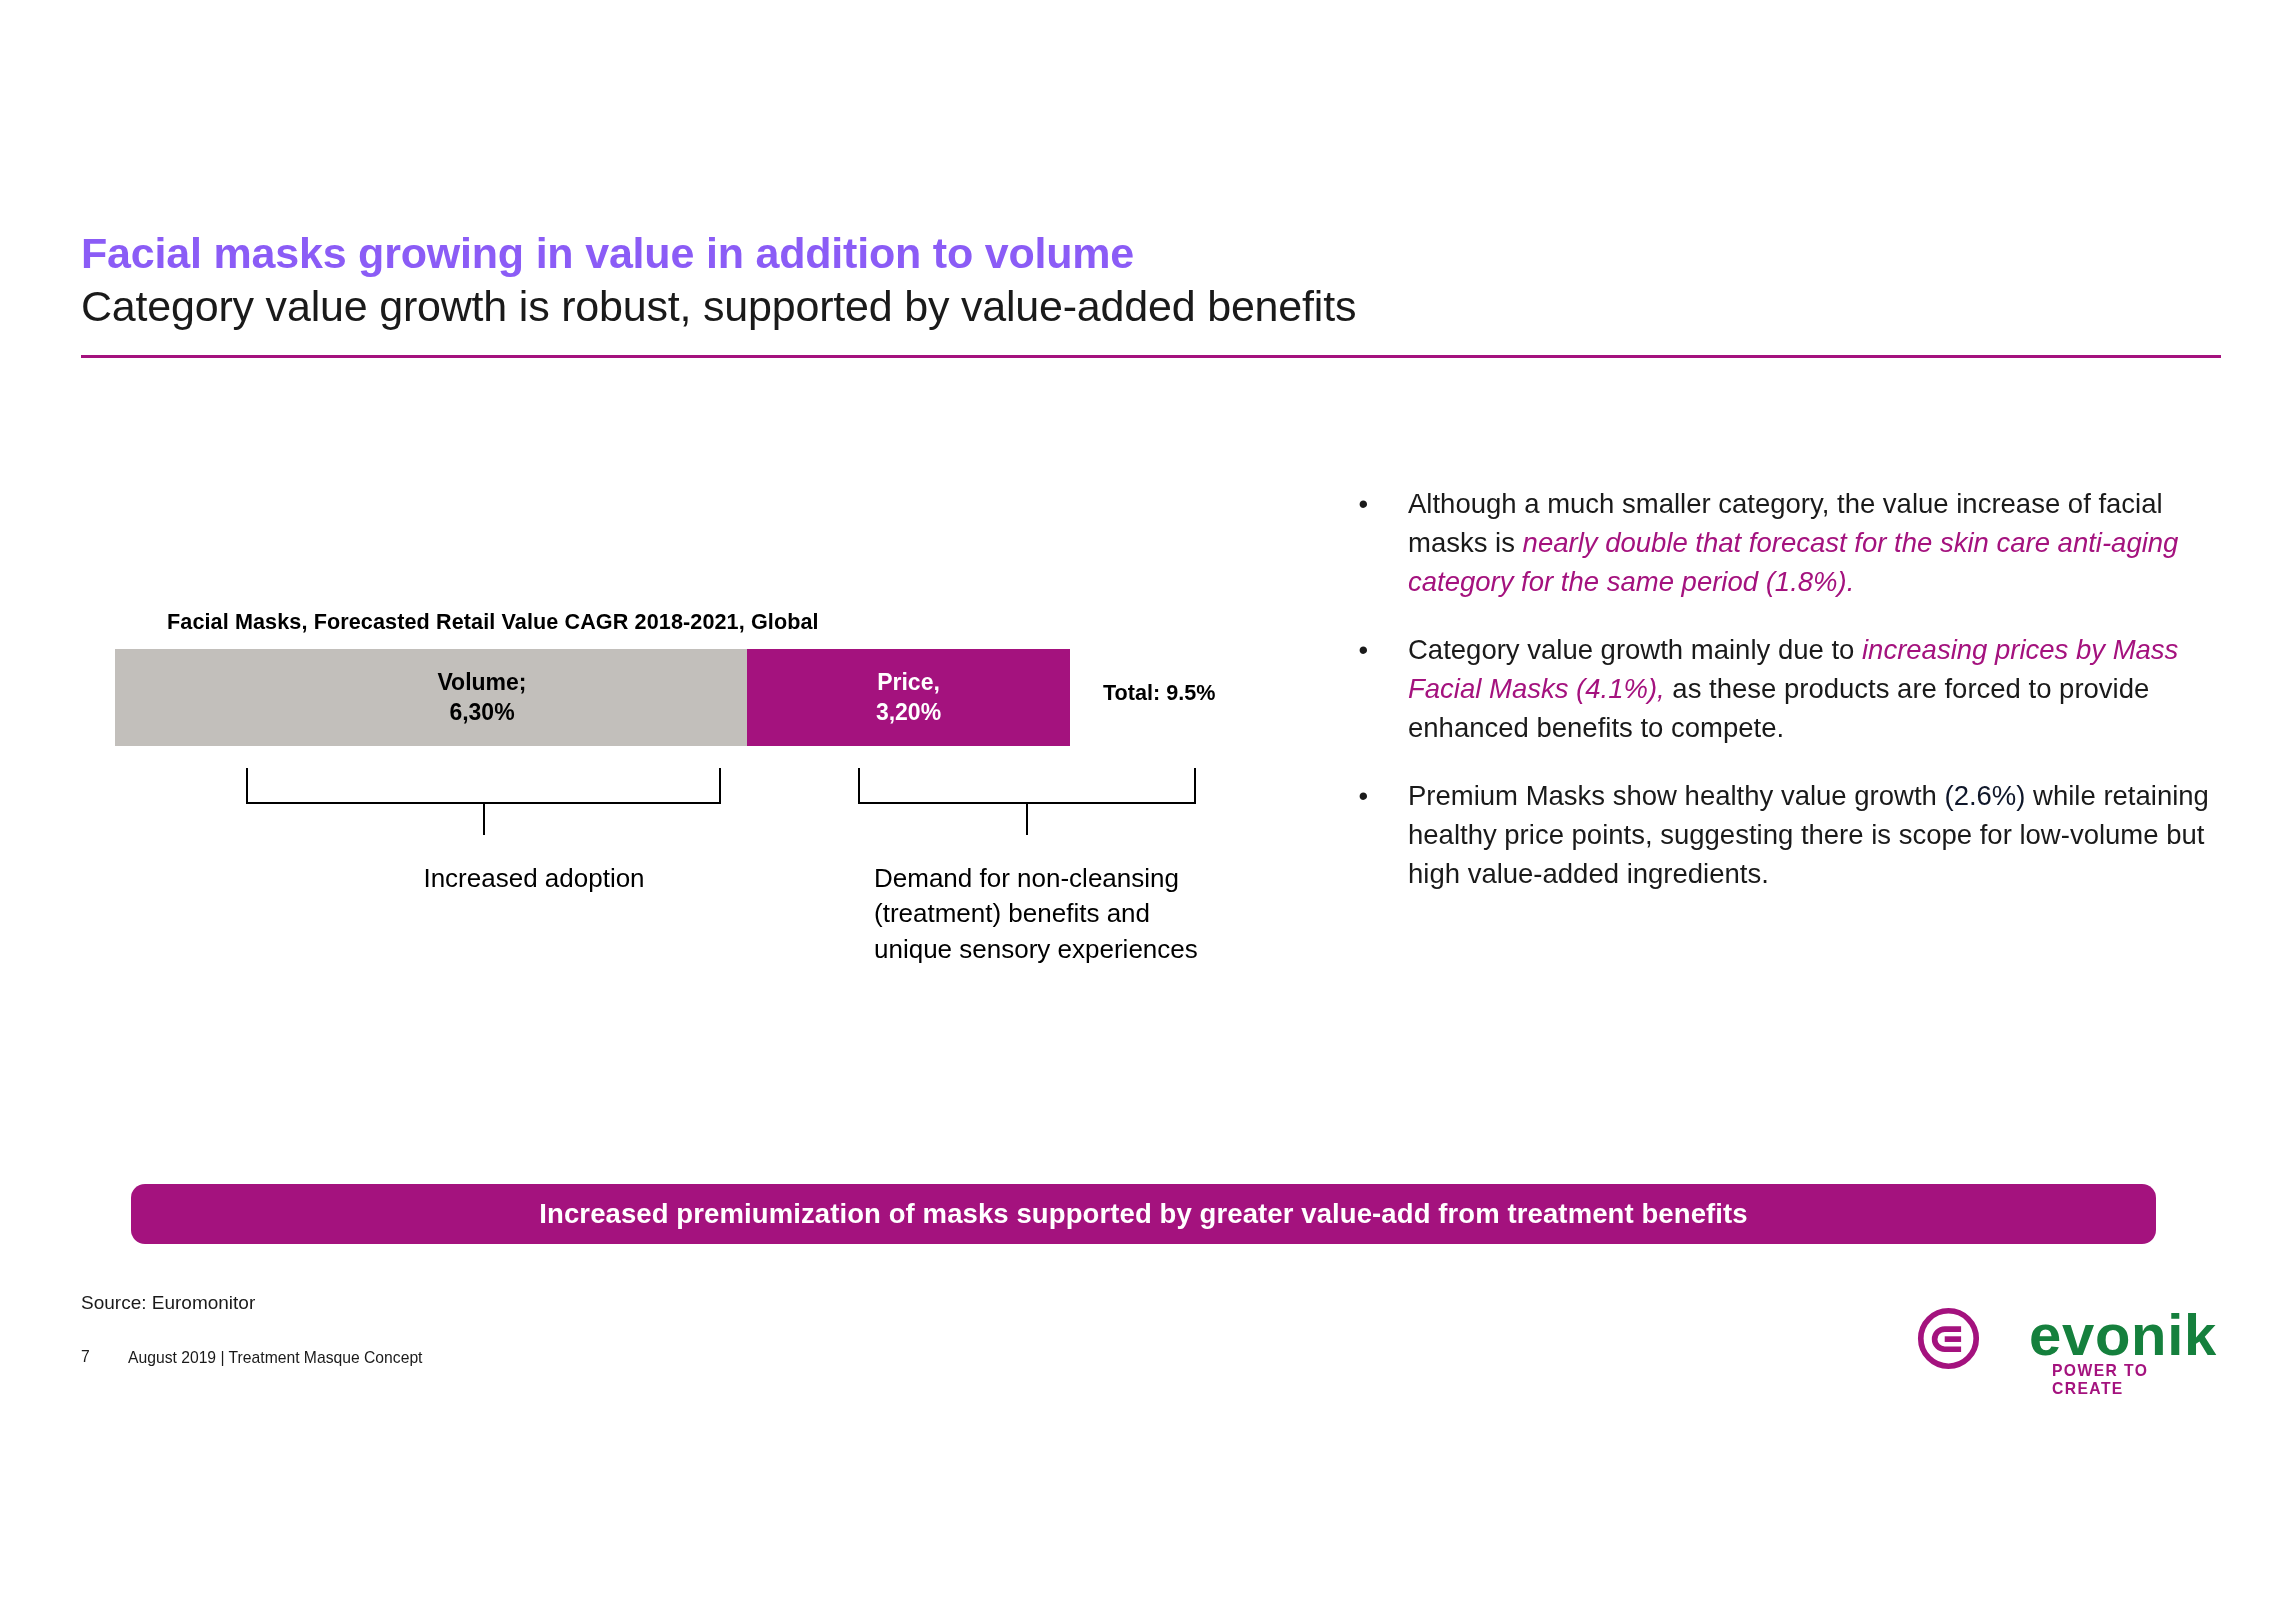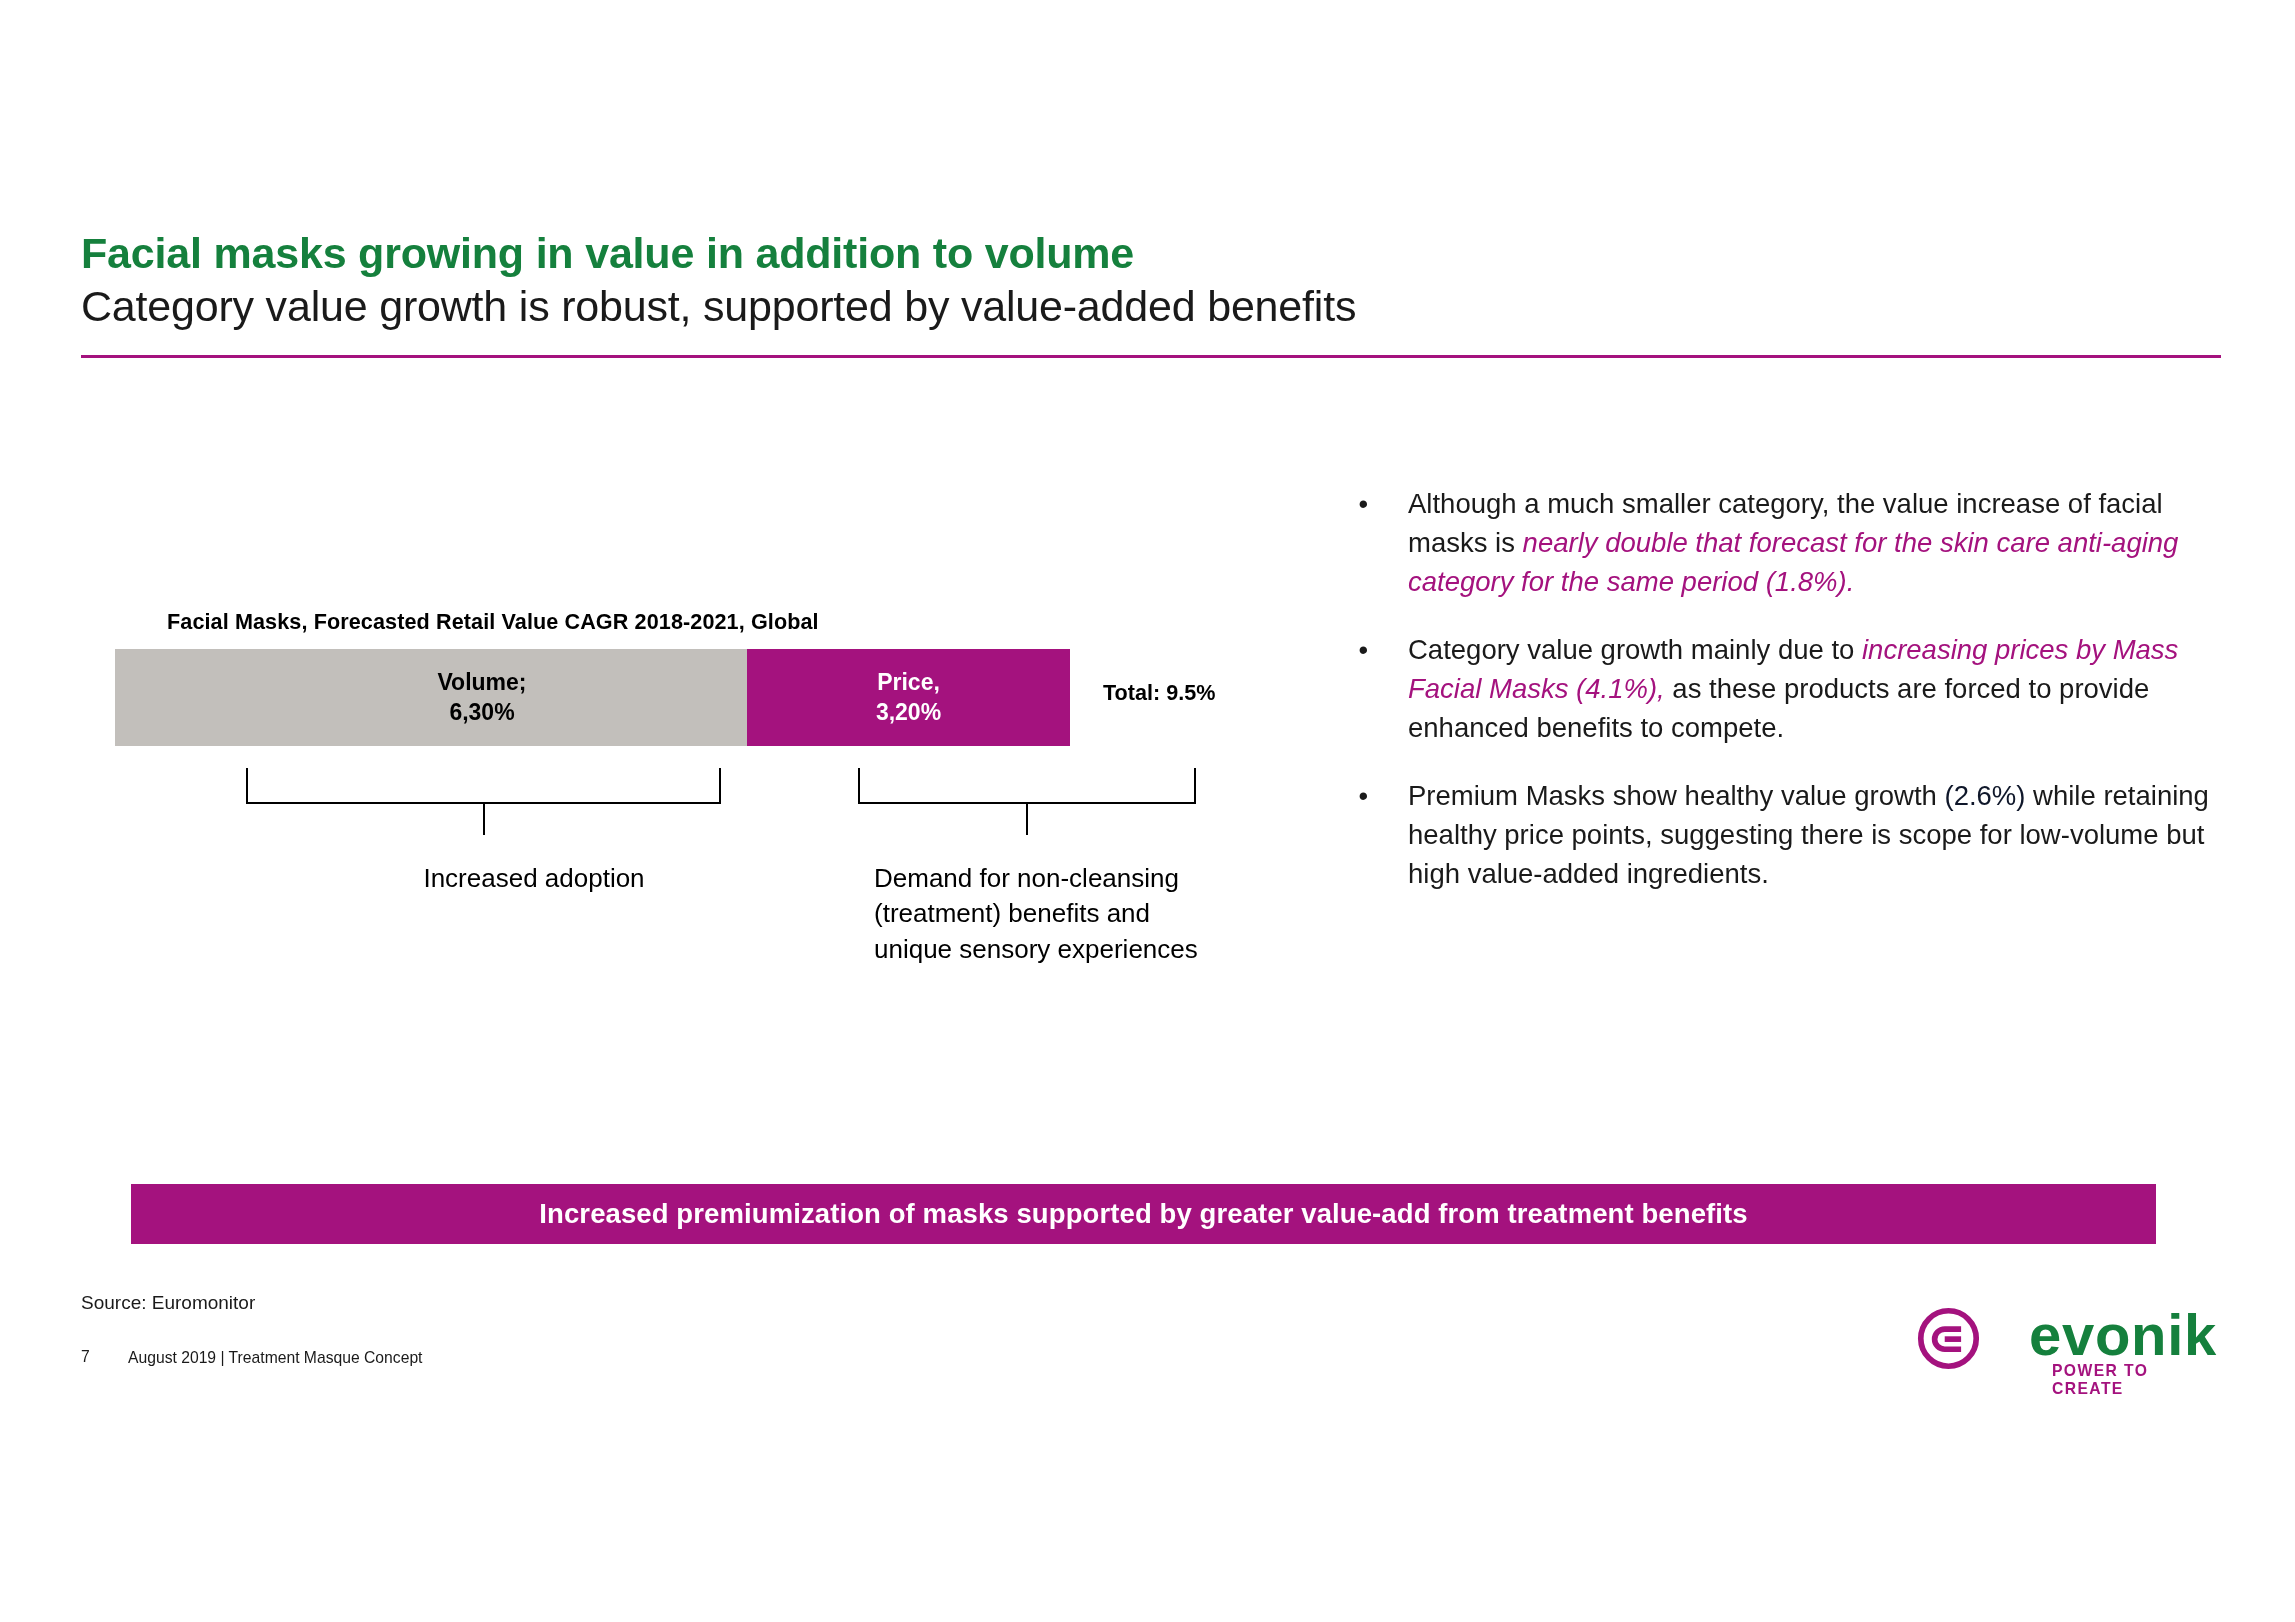--- a/index.html
+++ b/index.html
@@ -26,21 +26,21 @@
   
   .title-block {
     position: absolute;
     left: 81px;
     top: 229px;
     width: 2133px;
   }
   .title-main {
     font-size: 43px;
     font-weight: bold;
-    color: #15803d;
+    color: #8b5cf6;
     line-height: 1.12;
     letter-spacing: -0.2px;
   }
   .title-sub {
     font-size: 43px;
     font-weight: normal;
     color: #1a1a1a;
     line-height: 1.12;
     letter-spacing: -0.2px;
     margin-top: 5.2px;
@@ -195,20 +195,21 @@
     width: 2025px;
     height: 60px;
     background: #a4127e;
     color: #ffffff;
     display: flex;
     align-items: center;
     justify-content: center;
     font-size: 27.5px;
     font-weight: bold;
     letter-spacing: 0.1px;
+    border-radius: 14px;
   }
 
   
   .source {
     position: absolute;
     left: 81px;
     top: 1292px;
     font-size: 19px;
     color: #1a1a1a;
   }

